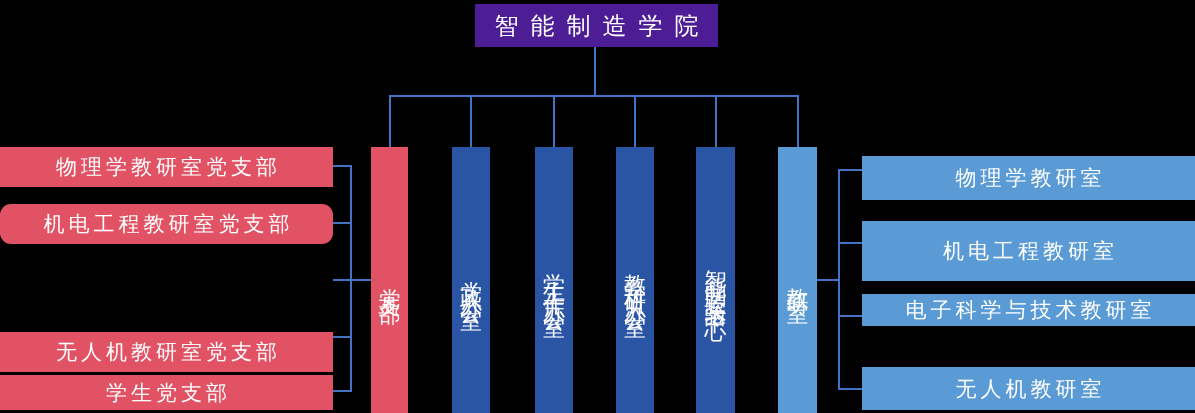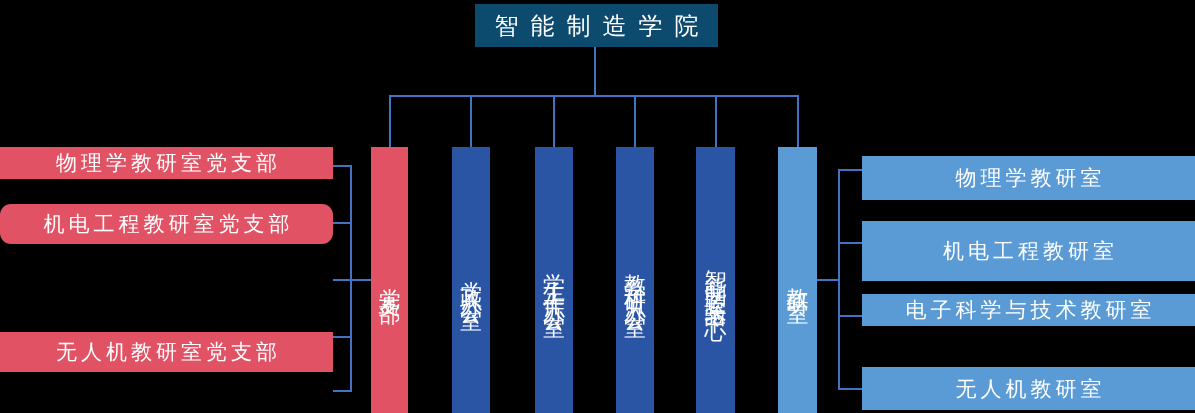--- a/index.html
+++ b/index.html
@@ -23,21 +23,21 @@
     position: absolute;
     display: flex;
     align-items: center;
     justify-content: center;
     color: #ffffff;
     box-sizing: border-box;
   }
   .root-node {
     left: 475px; top: 4px;
     width: 243px; height: 43px;
-    background: #0c4a6e;
+    background: #4c1d95;
     font-size: 24px;
     font-weight: 500;
   }
   .root-node .lbl { letter-spacing: 12px; margin-right: -12px; white-space: nowrap; }
   .hbox {
     font-size: 21px;
     white-space: nowrap;
   }
   .hbox .lbl { letter-spacing: 4px; margin-right: -4px; }
   .red-box   { background: #e15364; left: 0;     width: 333px; }
@@ -68,28 +68,31 @@
 
   <div class="cline" style="left:594px; top:47px; width:2px; height:48px;"></div>
   <div class="cline" style="left:389px; top:95px; width:410px; height:2px;"></div>
   <div class="cline" style="left:389px; top:95px; width:2px; height:52px;"></div>
   <div class="cline" style="left:470px; top:95px; width:2px; height:52px;"></div>
   <div class="cline" style="left:553px; top:95px; width:2px; height:52px;"></div>
   <div class="cline" style="left:634px; top:95px; width:2px; height:52px;"></div>
   <div class="cline" style="left:715px; top:95px; width:2px; height:52px;"></div>
   <div class="cline" style="left:797px; top:95px; width:2px; height:52px;"></div>
 
-  <div class="node hbox red-box" style="top:147px; height:32px;">
+  <div class="node hbox red-box" style="top:147px; height:40px;">
     <span class="lbl">物理学教研室党支部</span>
   </div>
   <div class="node hbox red-box" style="top:204px; height:40px;border-radius:11px;">
     <span class="lbl">机电工程教研室党支部</span>
   </div>
   <div class="node hbox red-box" style="top:332px; height:40px;">
     <span class="lbl">无人机教研室党支部</span>
+  </div>
+  <div class="node hbox red-box" style="top:375px; height:35px;">
+    <span class="lbl">学生党支部</span>
   </div>
 
   <div class="cline" style="left:333px; top:165px; width:19px; height:2px;"></div>
   <div class="cline" style="left:333px; top:222px; width:19px; height:2px;"></div>
   <div class="cline" style="left:333px; top:279px; width:19px; height:2px;"></div>
   <div class="cline" style="left:333px; top:336px; width:19px; height:2px;"></div>
   <div class="cline" style="left:333px; top:390px; width:19px; height:2px;"></div>
   <div class="cline" style="left:350px; top:165px; width:2px; height:227px;"></div>
   <div class="cline" style="left:350px; top:279px; width:21px; height:2px;"></div>
 

